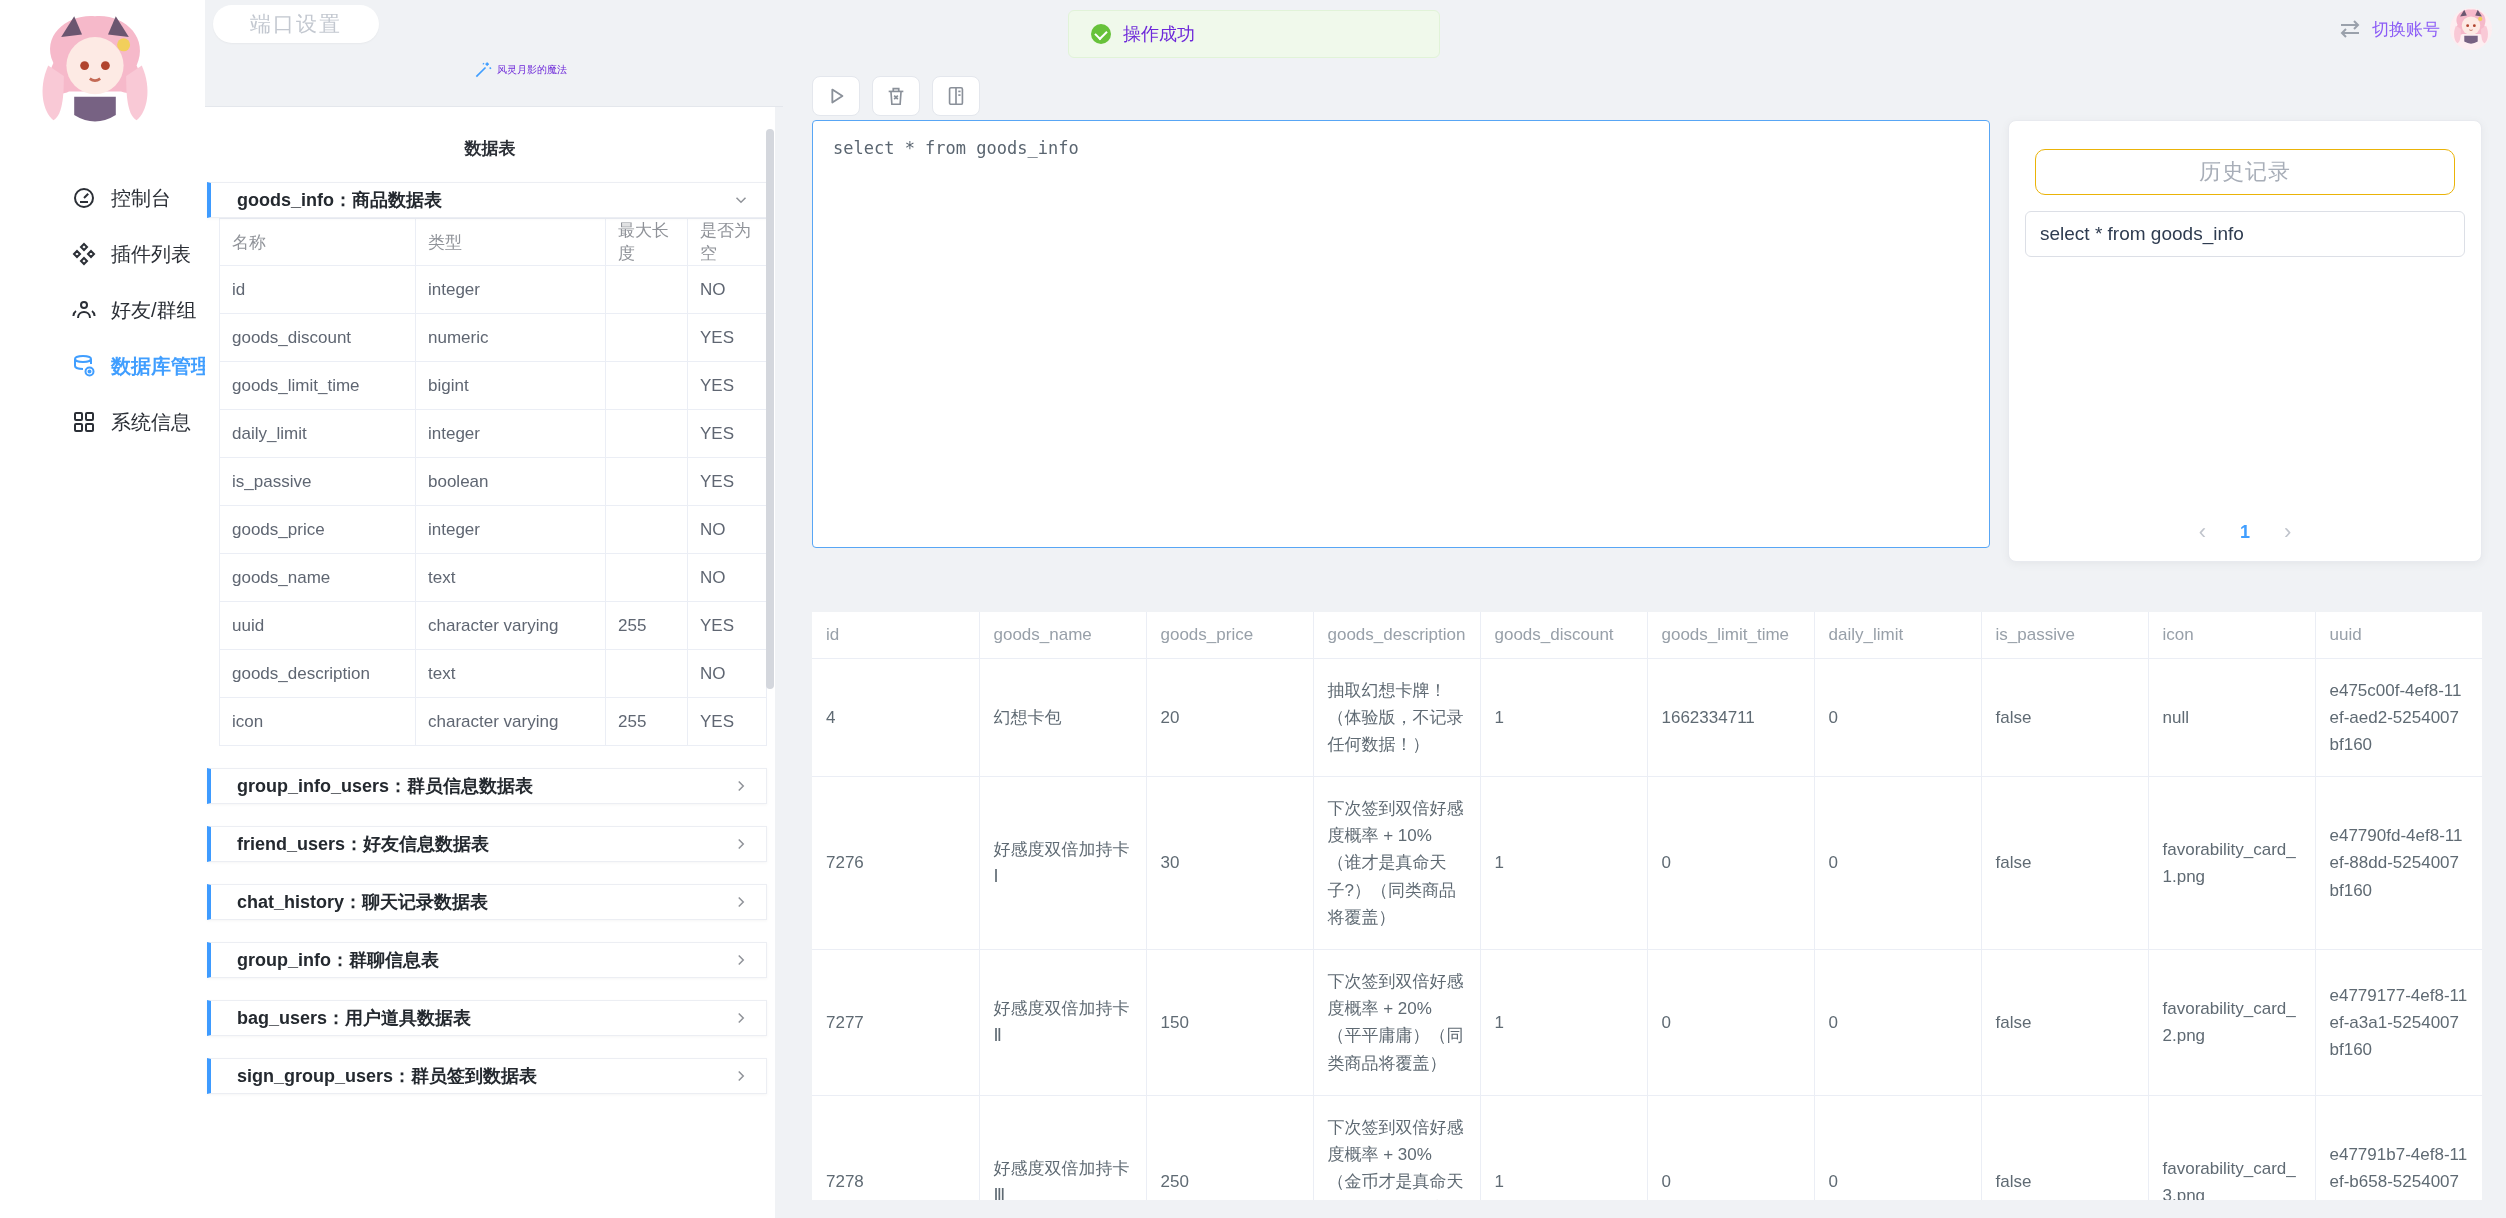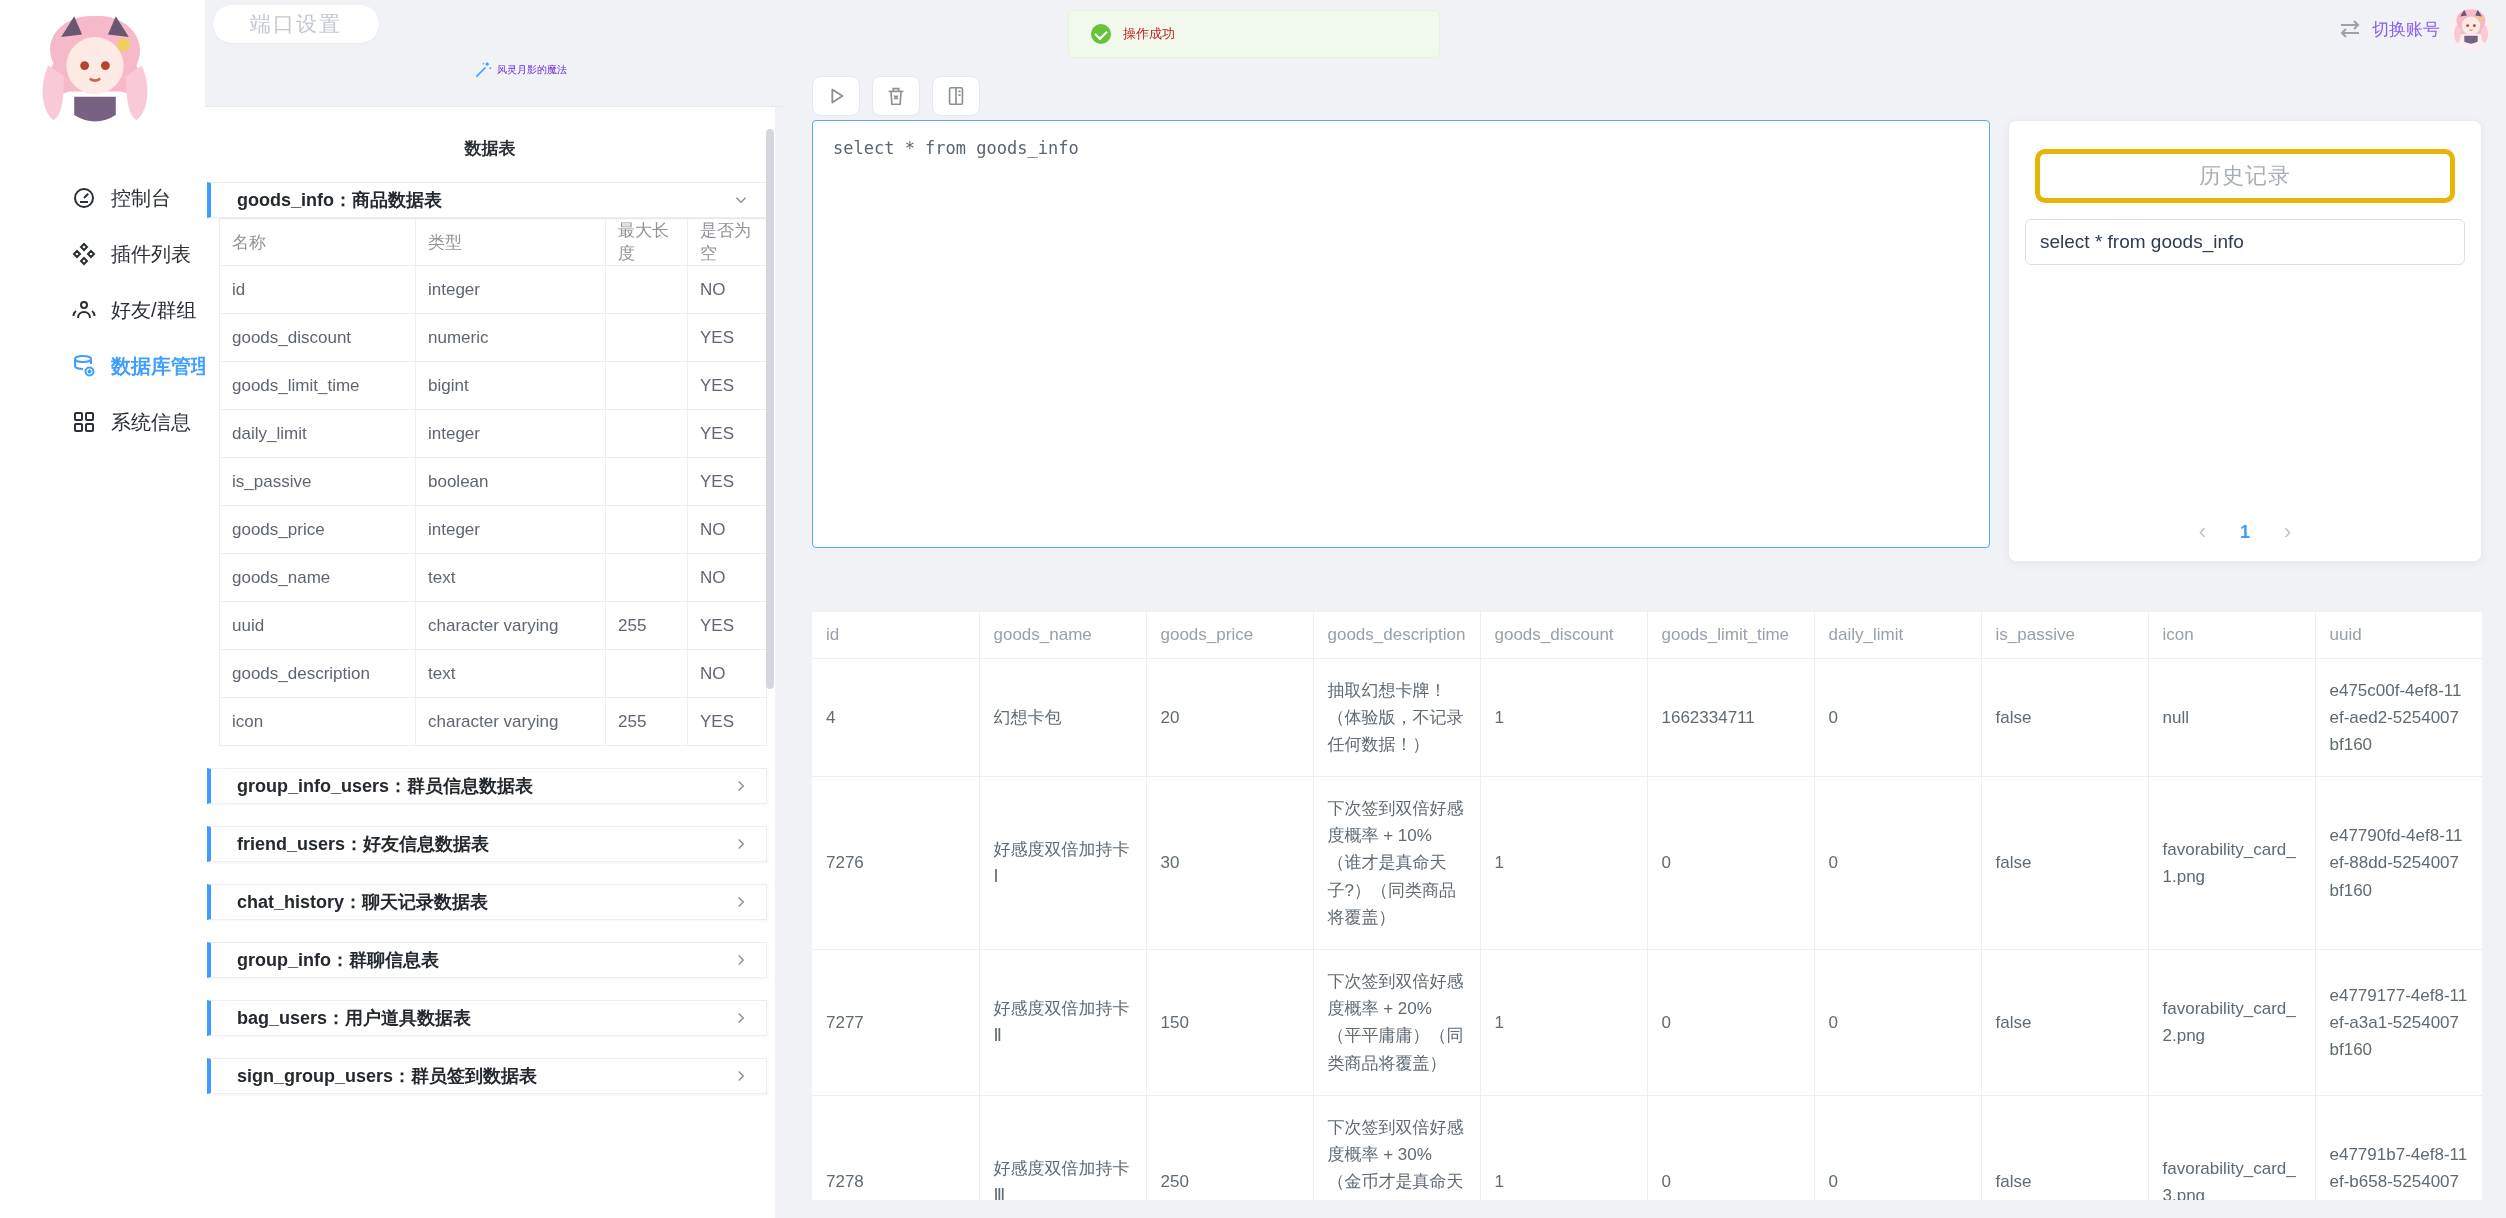--- a/index.html
+++ b/index.html
@@ -36,21 +36,21 @@
   .account .acc-label{font-size:17px;color:#8b5cf6;}
   .account .acc-avatar{width:42px;height:42px;border-radius:50%;overflow:hidden;background:#fdeef1;}
 
   
   .toast{position:absolute;left:1068px;top:10px;width:372px;height:48px;background:#f0f9eb;
     border:1px solid #e1f3d8;border-radius:6px;display:flex;align-items:center;gap:12px;
     padding-left:22px;box-sizing:border-box;z-index:20;}
   .toast .check{width:20px;height:20px;border-radius:50%;background:#67c23a;position:relative;flex:0 0 auto;}
   .toast .check::after{content:"";position:absolute;left:6px;top:4px;width:6px;height:9px;
     border:solid #fff;border-width:0 2px 2px 0;transform:rotate(45deg);}
-  .toast .toast-text{color:#b91c1c;font-size:13px;}
+  .toast .toast-text{color:#6d28d9;font-size:18px;}
 
   
   .tables-panel{position:absolute;left:205px;top:107px;width:570px;height:1111px;background:#ffffff;
     overflow:hidden;}
   .tables-panel .panel-scrollbar{position:absolute;right:1px;top:22px;width:8px;height:560px;
     background:#d4d7dd;border-radius:4px;}
   .panel-title{margin:30px 0 6px;text-align:center;font-size:17px;font-weight:700;color:#2b2f36;}
 
   .acc-bar{position:relative;margin:22px 8px 0 2px;background:#fff;
     border:1px solid #eceef3;border-left:4px solid #3e9bff;
@@ -78,21 +78,21 @@
 
   .sql-editor{position:absolute;left:812px;top:120px;width:1178px;height:428px;background:#fff;
     border:1px solid #58a6f5;border-radius:4px;box-sizing:border-box;resize:none;
     padding:16px 20px;font-family:"DejaVu Sans Mono","Liberation Mono",monospace;
     font-size:17px;color:#5a6570;line-height:1.4;outline:none;}
 
   
   .history-card{position:absolute;left:2008px;top:120px;width:474px;height:442px;background:#fff;
     border:1px solid #e8eaef;border-radius:8px;box-shadow:0 2px 10px rgba(0,0,0,0.05);
     box-sizing:border-box;}
-  .history-title{margin:28px 26px 0;height:44px;border:5px solid #eab308;border-radius:10px;
+  .history-title{margin:28px 26px 0;height:44px;border:1px solid #eab308;border-radius:10px;
     display:flex;align-items:center;justify-content:center;font-size:22px;color:#a8aeb8;
     letter-spacing:1px;}
   .history-item{margin:16px 16px 0;height:44px;border:1px solid #dcdfe6;border-radius:6px;
     display:flex;align-items:center;padding-left:14px;font-size:19px;color:#2f3c50;cursor:pointer;}
   .pager{position:absolute;left:0;right:0;bottom:18px;display:flex;align-items:center;
     justify-content:center;gap:34px;}
   .pager .pg-arrow{color:#c0c4cc;font-size:22px;line-height:1;cursor:pointer;background:none;border:none;
     font-family:inherit;padding:0;}
   .pager .pg-num{color:#409eff;font-size:18px;font-weight:700;cursor:pointer;}
 

